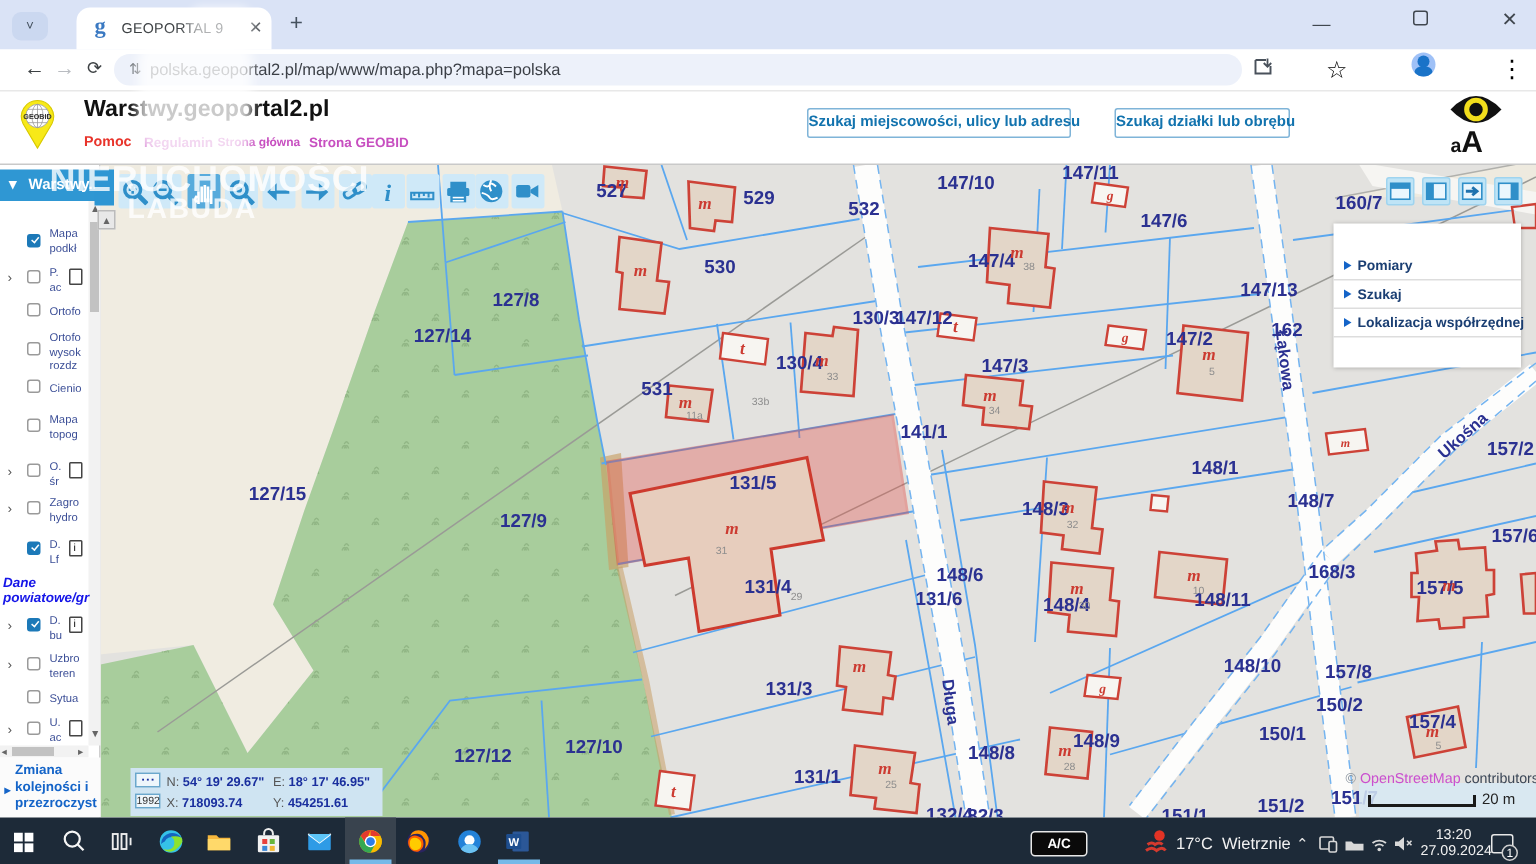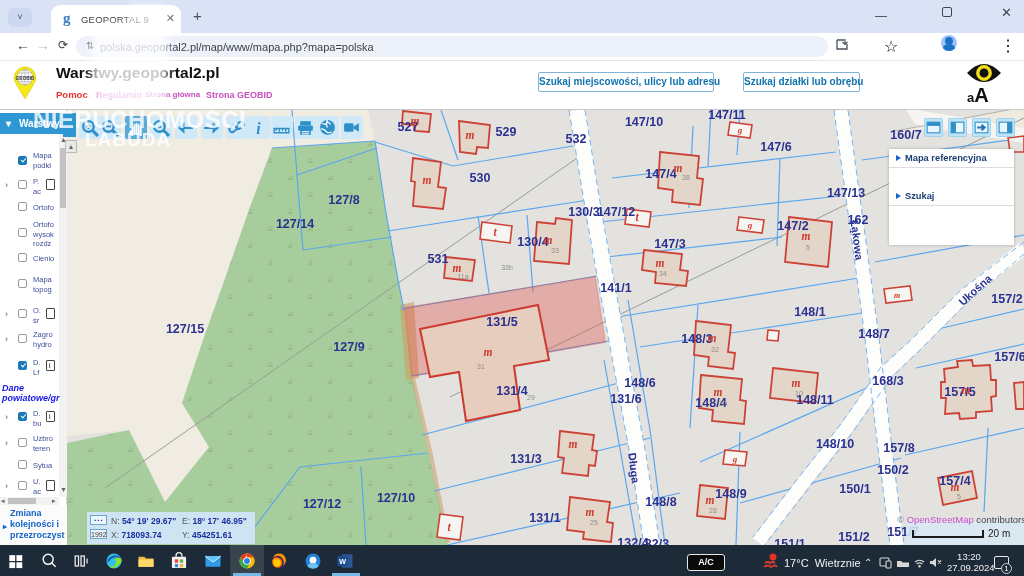--- a/index.html
+++ b/index.html
@@ -494,22 +494,23 @@
         <rect x="2" y="3" width="12" height="10" fill="#eaf6fd" stroke="#2f8fc9"></rect>
         <path d="M4 8 h6 M8 5.5 L11 8 L8 10.5" stroke="#1f72ae" stroke-width="1.8" fill="none"></path>
       </svg></div>
     <div class="rtb abs" style="left:996px"><svg width="17" height="17" viewBox="0 0 16 16">
         <rect x="2" y="3" width="12" height="10" fill="#eaf6fd" stroke="#2f8fc9"></rect>
         <rect x="9.5" y="3" width="4.5" height="10" fill="#2f8fc9"></rect>
       </svg></div>
   </div>
 
 <div id="rpanel" class="abs">
- <div class="itm" style="top:0">Mapa referencyjna</div>
+ <div class="itm" style="top:19px">Pomiary</div>
  <div class="itm" style="top:38px">Szukaj</div>
+ <div class="itm" style="top:57px">Lokalizacja współrzędnej</div>
 </div>
 
 <div id="coord" class="abs">
  <div class="abs" style="left:3px;top:3px;width:17px;height:10px;background:#eef6fb;border:1px solid #6aa7cc;font-size:5px;color:#1a2f9e;text-align:center;line-height:9px">▪ ▪ ▪</div>
  <div class="abs" style="left:3px;top:17px;width:17px;height:10px;background:#eef6fb;border:1px solid #6aa7cc;font-size:7px;color:#333;text-align:center;line-height:10px">1992</div>
  <div class="abs" style="left:24px;top:4px">N: <b>54° 19' 29.67"</b></div>
  <div class="abs" style="left:95px;top:4px">E: <b>18° 17' 46.95"</b></div>
  <div class="abs" style="left:24px;top:18px">X: <b>718093.74</b></div>
  <div class="abs" style="left:95px;top:18px">Y: <b>454251.61</b></div>
 </div>

